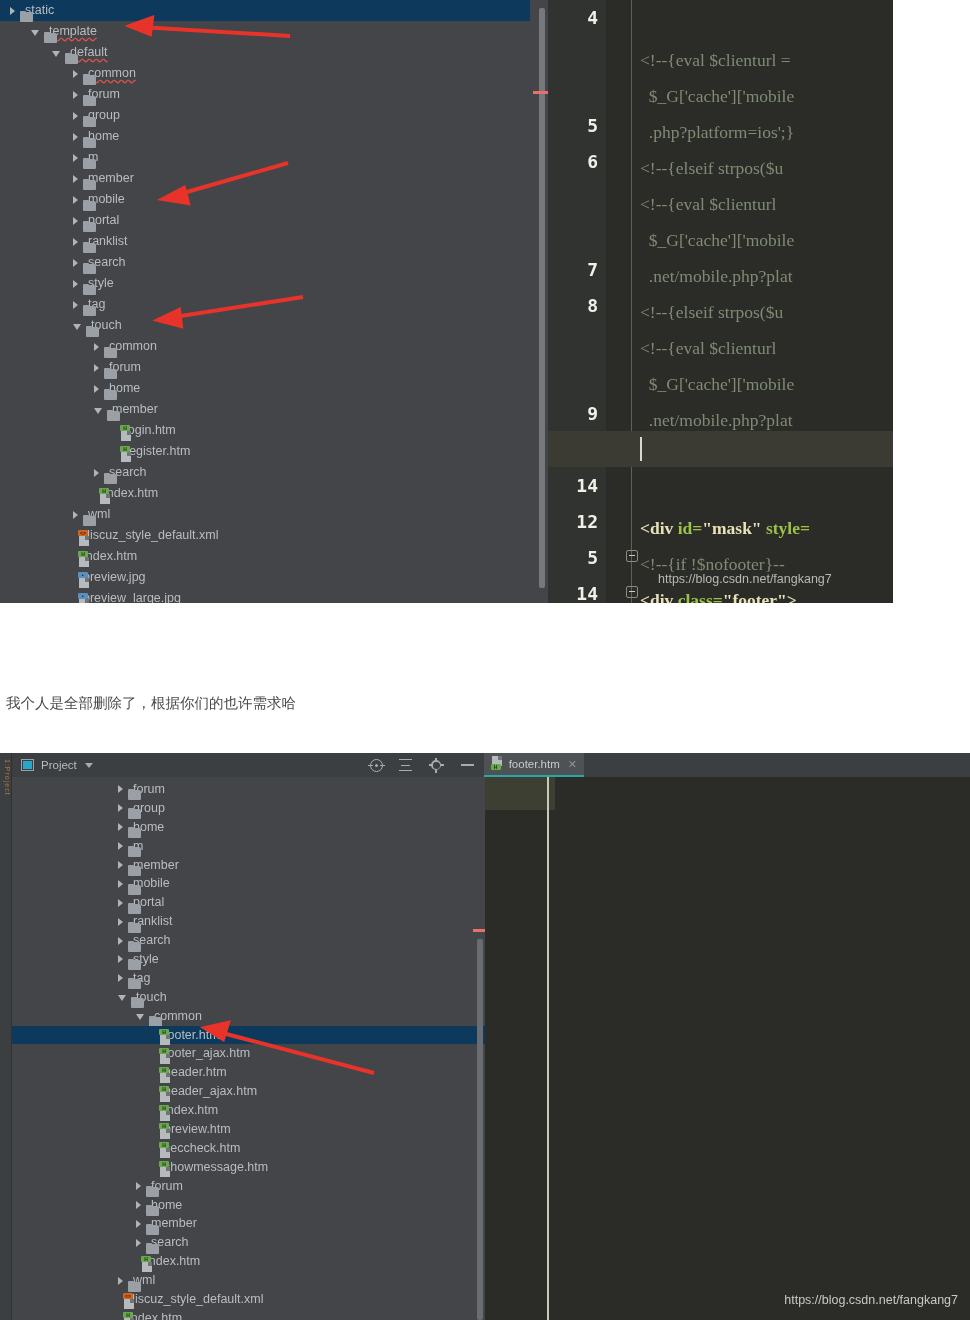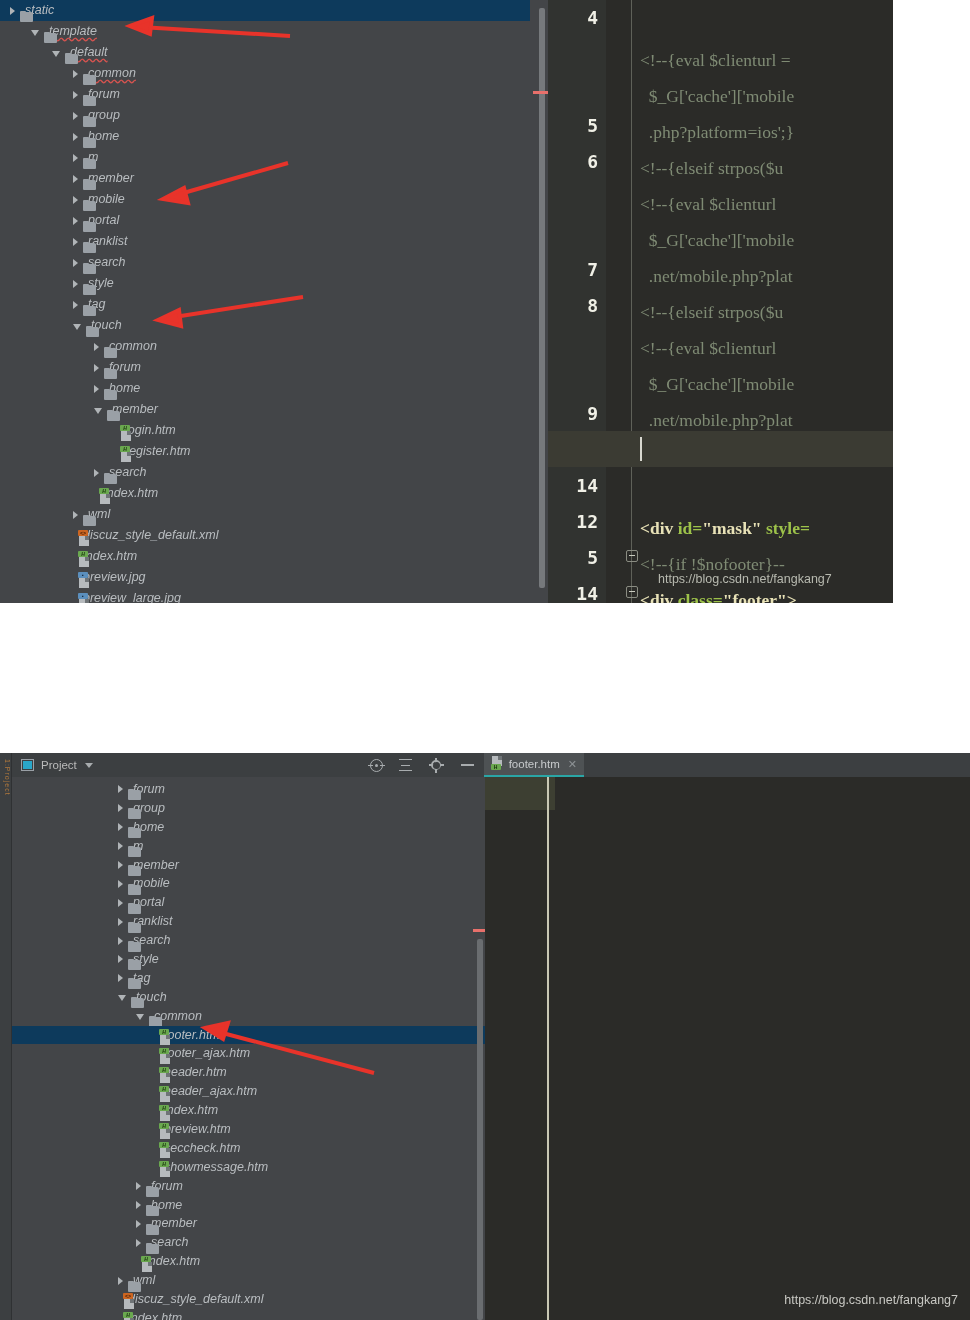--- a/index.html
+++ b/index.html
@@ -15,21 +15,20 @@
   
   .ide { position: relative; overflow: hidden; background: #434548; }
   .tree { position: relative; font-size: 12.5px; color: #b9bdc0; }
   .row {
     position: relative;
     height: 21px;
     line-height: 21px;
     white-space: nowrap;
     display: flex;
     align-items: center;
-    font-style: italic;
   }
   .row.sel { background: #0d3a5c; }
   .arrow {
     width: 0; height: 0;
     border-left: 5px solid #b0b4b7;
     border-top: 4px solid transparent;
     border-bottom: 4px solid transparent;
     margin-right: 5px;
     flex: none;
   }
@@ -377,20 +376,21 @@
         <line x1="290" y1="36" x2="140" y2="27"></line>
         <polygon points="130,26 152,18 150,34"></polygon>
         <line x1="288" y1="163" x2="173" y2="196"></line>
         <polygon points="163,199 184,188 188,203"></polygon>
         <line x1="303" y1="297" x2="168" y2="318"></line>
         <polygon points="158,320 179,310 181,326"></polygon>
       </g>
     </svg>
   </div>
 
+  <div class="textblock" style="left:6px;top:694px;">我个人是全部删除了，根据你们的也许需求哈</div>
 
   <div class="ide" style="position:absolute;left:0;top:753px;width:970px;height:641px;background:#0f172a;overflow:hidden;">
 
     <div class="leftstrip"></div>
     <div style="position:absolute;left:1px;top:6px;width:10px;height:70px;color:#b0783c;font-size:7px;
                 writing-mode:vertical-rl;letter-spacing:1px;overflow:hidden;">1:Project</div>
 
     <div class="toolbar" style="left:12px;top:0;width:958px;">
 
       <span style="margin-left:9px;width:13px;height:12px;border:1px solid #9aa0a6;display:inline-block;position:relative;">

